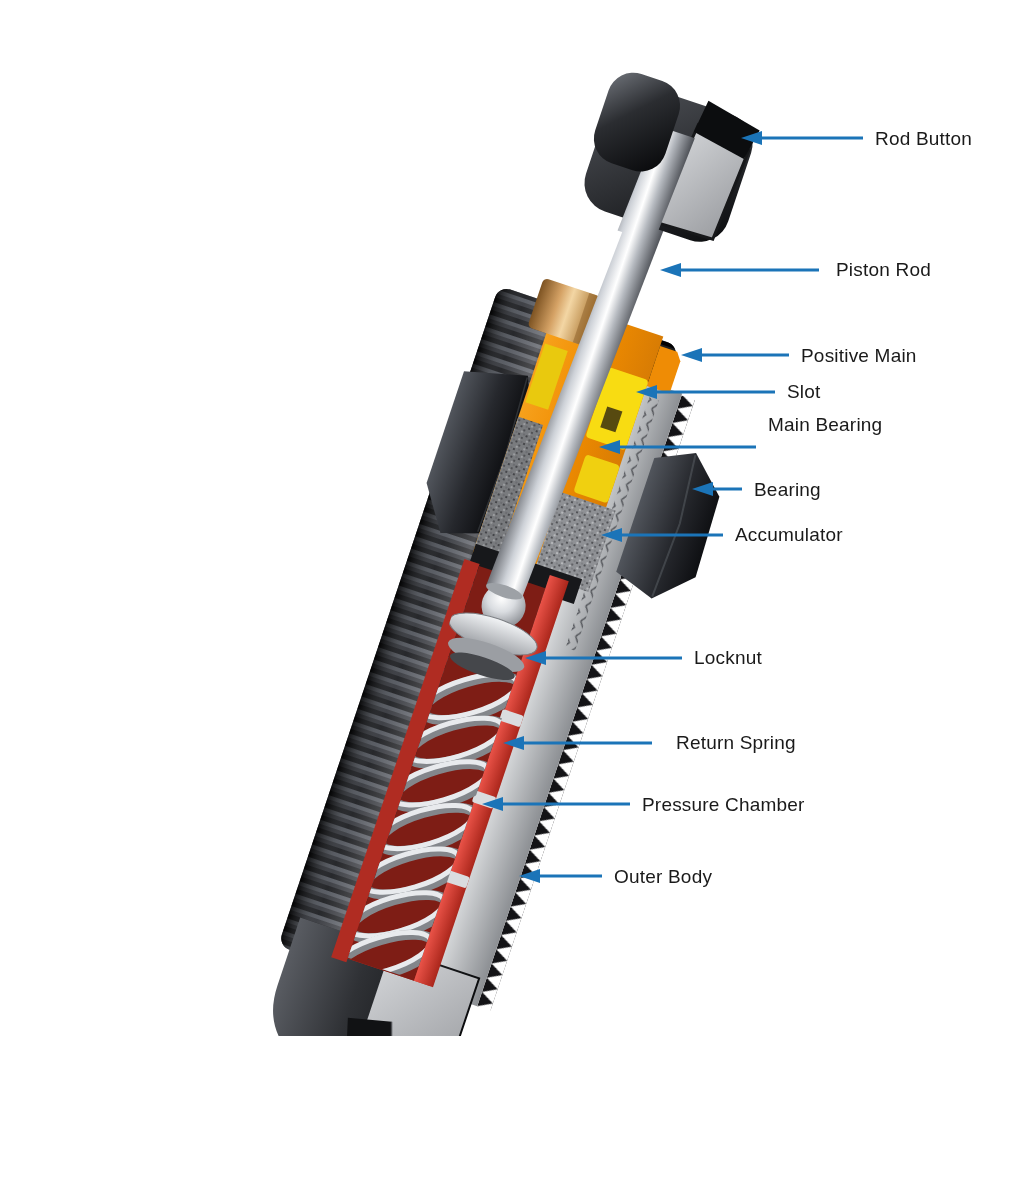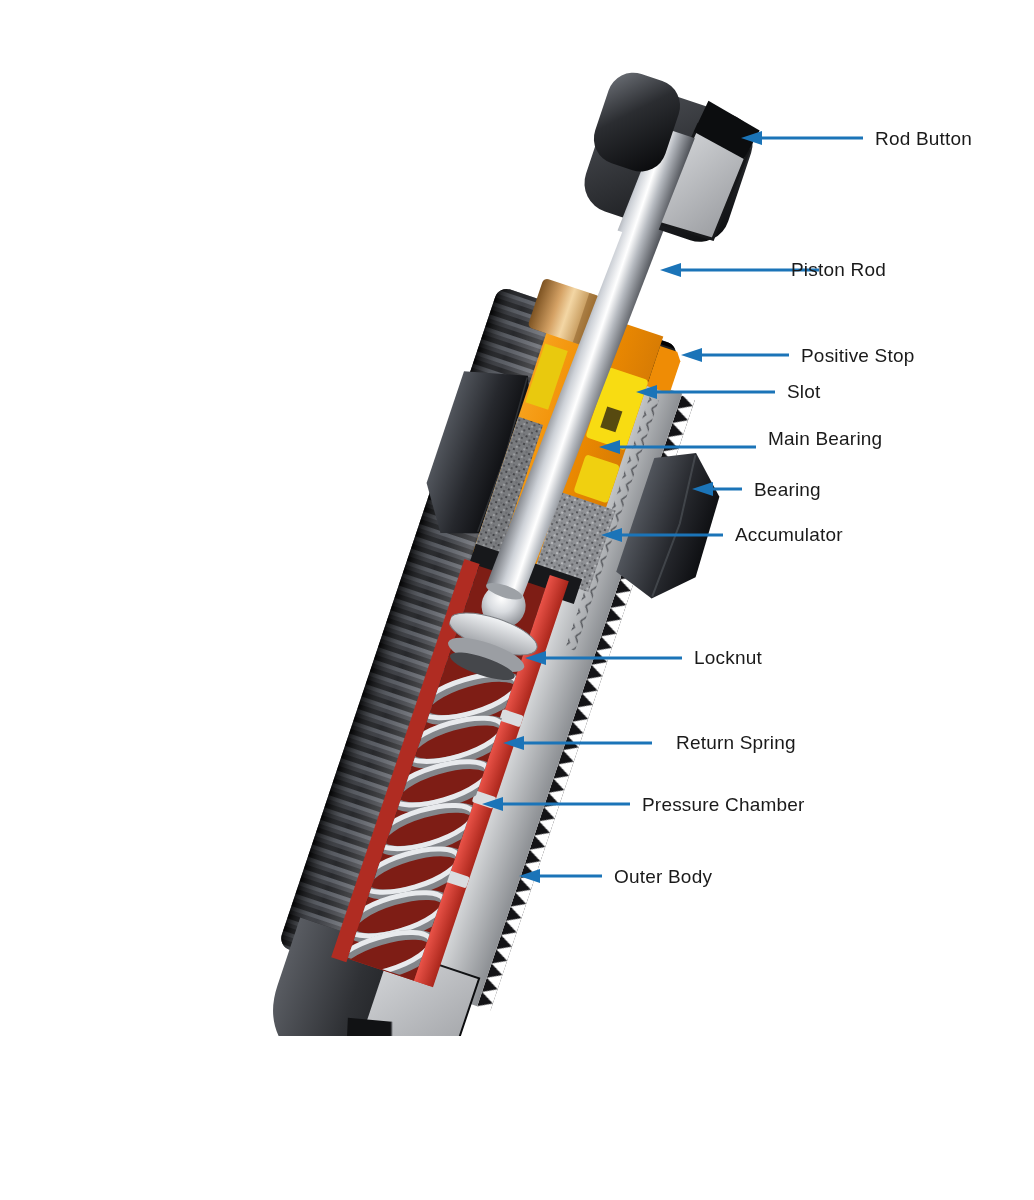--- a/index.html
+++ b/index.html
@@ -267,24 +267,24 @@
           <polygon points="519,876 540,869 540,883" stroke="none"></polygon>
         </g>
     <g>
           <line x1="368" y1="1059" x2="540" y2="1059" stroke-width="3"></line>
           <polygon points="352,1059 373,1052 373,1066" stroke="none"></polygon>
         </g>
   </g>
 </svg>
 
   <div class="lbl" style="left:875px;top:139px">Rod Button</div>
-  <div class="lbl" style="left:791px;top:270px">Piston Rod</div>
-  <div class="lbl" style="left:801px;top:356px">Positive Stop</div>
+  <div class="lbl" style="left:836px;top:270px">Piston Rod</div>
+  <div class="lbl" style="left:801px;top:356px">Positive Main</div>
   <div class="lbl" style="left:787px;top:392px">Slot</div>
-  <div class="lbl" style="left:768px;top:439px">Main Bearing</div>
+  <div class="lbl" style="left:768px;top:425px">Main Bearing</div>
   <div class="lbl" style="left:754px;top:490px">Bearing</div>
   <div class="lbl" style="left:735px;top:535px">Accumulator</div>
   <div class="lbl" style="left:694px;top:658px">Locknut</div>
   <div class="lbl" style="left:676px;top:743px">Return Spring</div>
   <div class="lbl" style="left:642px;top:805px">Pressure Chamber</div>
   <div class="lbl" style="left:614px;top:877px">Outer Body</div>
   <div class="lbl" style="left:552px;top:1059px">Main</div>
 </div>
 
 </body></html>

